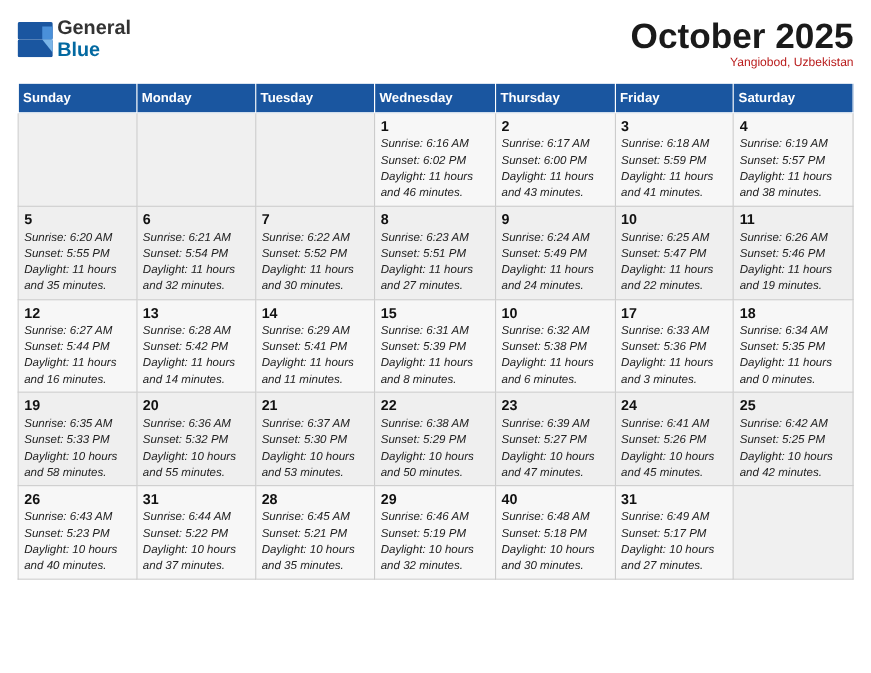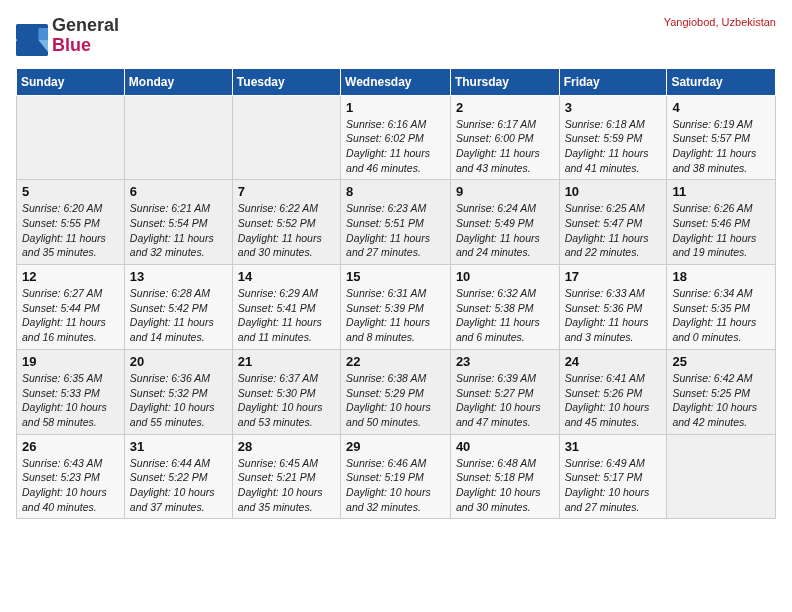--- a/index.html
+++ b/index.html
@@ -11,37 +11,37 @@
       padding: 16px;
     }
     .header {
       display: flex;
       justify-content: space-between;
       align-items: flex-start;
       margin-bottom: 12px;
     }
     .logo {
       display: flex;
-      align-items: flex-end;
+      align-items: center;
       gap: 4px;
     }
     .logo-text {
       display: flex;
       flex-direction: column;
       line-height: 1.1;
     }
     .logo-general {
       font-size: 18px;
       font-weight: bold;
       color: #333;
     }
     .logo-blue {
       font-size: 18px;
       font-weight: bold;
-      color: #be185d;
+      color: #0369a1;
     }
     .logo-icon {
       width: 32px;
       height: 32px;
     }
     .title-block {
       text-align: right;
     }
     .month-title {
       font-size: 32px;
@@ -109,20 +109,21 @@
       <rect x="0" y="20" width="40" height="20" fill="#1a56a0" rx="2"></rect>
       <polygon points="28,5 40,5 40,20 28,20" fill="#4a90d9"></polygon>
       <polygon points="28,20 40,20 40,35" fill="#7ab5e8"></polygon>
     </svg>
     <div class="logo-text">
       <span class="logo-general">General</span>
       <span class="logo-blue">Blue</span>
     </div>
   </div>
   <div class="title-block">
+    <div class="month-title">October 2025</div>
     <div class="location">Yangiobod, Uzbekistan</div>
   </div>
 </div>
 
 <table class="calendar">
   <thead>
     <tr>
     <th>Sunday</th>
         <th>Monday</th>
         <th>Tuesday</th>

